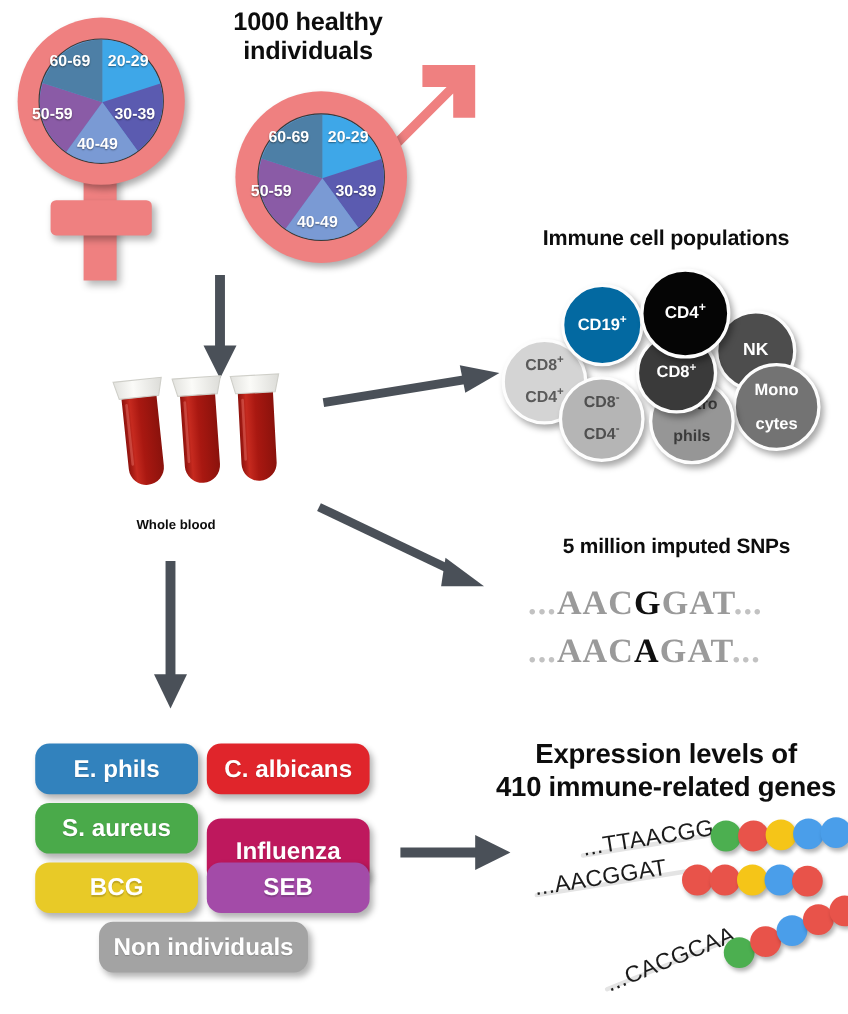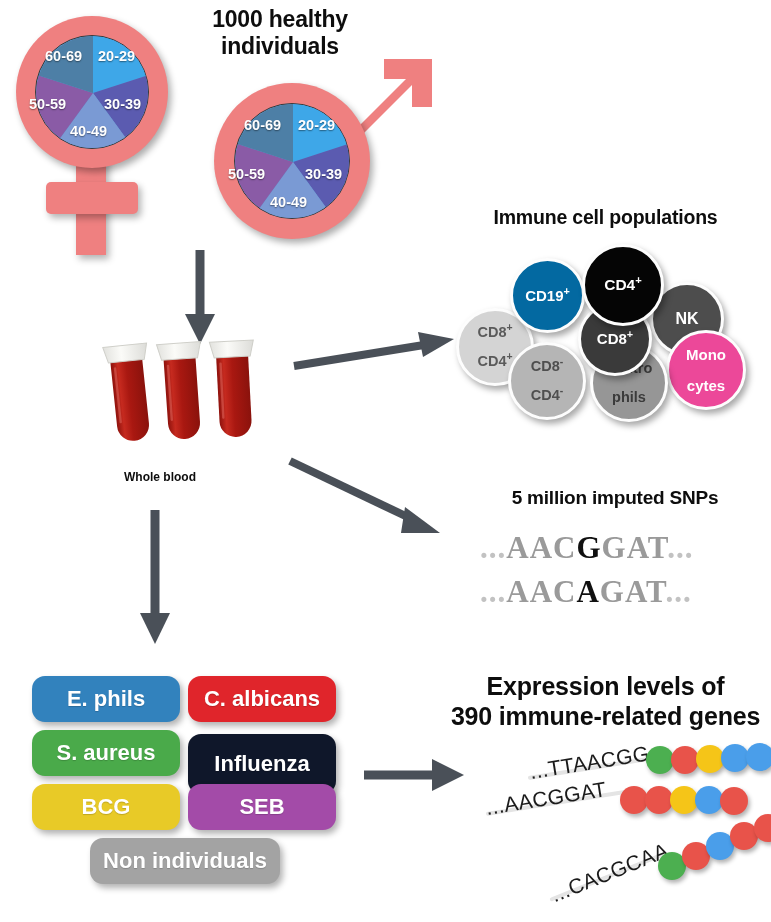--- a/index.html
+++ b/index.html
@@ -237,21 +237,21 @@
     </div>
 
     <div class="cell" style="left:200px;top:44px;width:74px;height:74px;background:#4d4d4d;color:#ffffff;font-size:16px;z-index:2;">
       <span>NK</span>
     </div>
 
     <div class="cell" style="left:128px;top:64px;width:74px;height:74px;background:#3a3a3a;color:#ffffff;font-size:15px;z-index:4;">
       <span>CD8<sup class="sup">+</sup></span>
     </div>
 
-    <div class="cell" style="left:216px;top:92px;width:80px;height:80px;background:#ec4899;color:#ffffff;font-size:15px;z-index:3;">
+    <div class="cell" style="left:216px;top:92px;width:80px;height:80px;background:#737373;color:#ffffff;font-size:15px;z-index:3;">
       <span>
         <span>Mono</span><br>
         <span>cytes</span>
       </span>
     </div>
 
     <div class="cell" style="left:58px;top:104px;width:78px;height:78px;background:#b5b5b5;color:#4f4f4f;font-size:14.5px;z-index:2;">
       <span>
         <span>CD8<sup class="sup">-</sup></span><br>
         <span>CD4<sup class="sup">-</sup></span>
@@ -274,34 +274,34 @@
     </div>
     <div class="snpRow" style="left:0px;top:44px;">
       <span class="snpDim">...</span><span class="snpMid">AAC</span><span class="snpHit">A</span><span class="snpMid">GAT</span><span class="snpDim">...</span>
     </div>
   </div>
 
   <div class="abs" style="left:32px;top:676px;width:310px;height:222px;">
     <div class="stimBox" style="left:0px;top:0px;width:148px;height:46px;background:#3282bd;">E. phils</div>
     <div class="stimBox" style="left:156px;top:0px;width:148px;height:46px;background:#e0252b;">C. albicans</div>
     <div class="stimBox" style="left:0px;top:54px;width:148px;height:46px;background:#4aaa4a;">S. aureus</div>
-    <div class="stimBox" style="left:156px;top:58px;width:148px;height:60px;background:#0f172a;">Influenza</div>
+    <div class="stimBox" style="left:156px;top:68px;width:148px;height:60px;background:#be185d;">Influenza</div>
     <div class="stimBox" style="left:0px;top:108px;width:148px;height:46px;background:#e8ca27;">BCG</div>
     <div class="stimBox" style="left:156px;top:108px;width:148px;height:46px;background:#a34ba8;">SEB</div>
     <div class="stimBox" style="left:58px;top:162px;width:190px;height:46px;background:#a3a3a3;">Non individuals</div>
   </div>
 
   <svg class="arrowSvg" style="left:360px;top:755px;width:110px;height:40px;" viewBox="0 0 110 40">
     <line x1="4" y1="20" x2="76" y2="20" stroke="#4a5058" stroke-width="9"></line>
     <polygon points="104,20 72,4 72,36" fill="#4a5058"></polygon>
   </svg>
 
   <div class="abs heading" id="title-expression">
     <div>Expression levels of</div>
-    <div>390 immune-related genes</div>
+    <div>410 immune-related genes</div>
   </div>
 
   <div class="abs" style="left:448px;top:740px;width:323px;height:180px;">
 
     <div class="strand" style="left:76px;top:6px;width:250px;height:56px;">
       <div class="strandBar" style="left:4px;top:30px;width:130px;transform:rotate(-9deg);transform-origin:left center;"></div>
       <div class="strandText" style="left:6px;top:14px;transform:rotate(-9deg);transform-origin:left center;">...TTAACGG</div>
       <div class="bead" style="left:122px;top:0px;width:28px;height:28px;background:#4caf50;"></div>
       <div class="bead" style="left:147px;top:0px;width:28px;height:28px;background:#e8534a;"></div>
       <div class="bead" style="left:172px;top:-1px;width:28px;height:28px;background:#f5c518;"></div>

